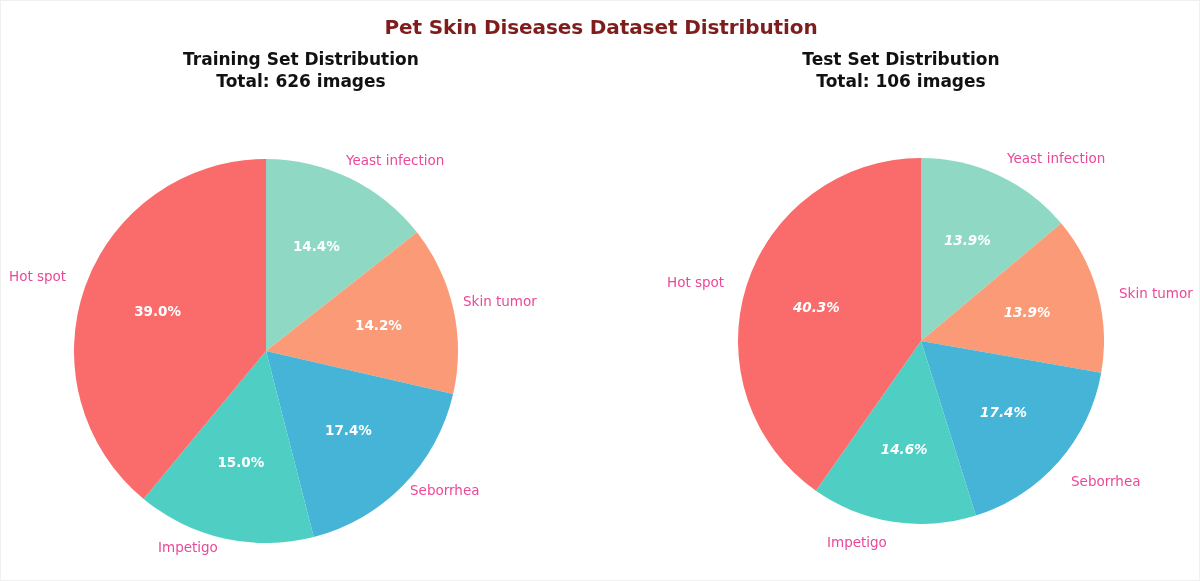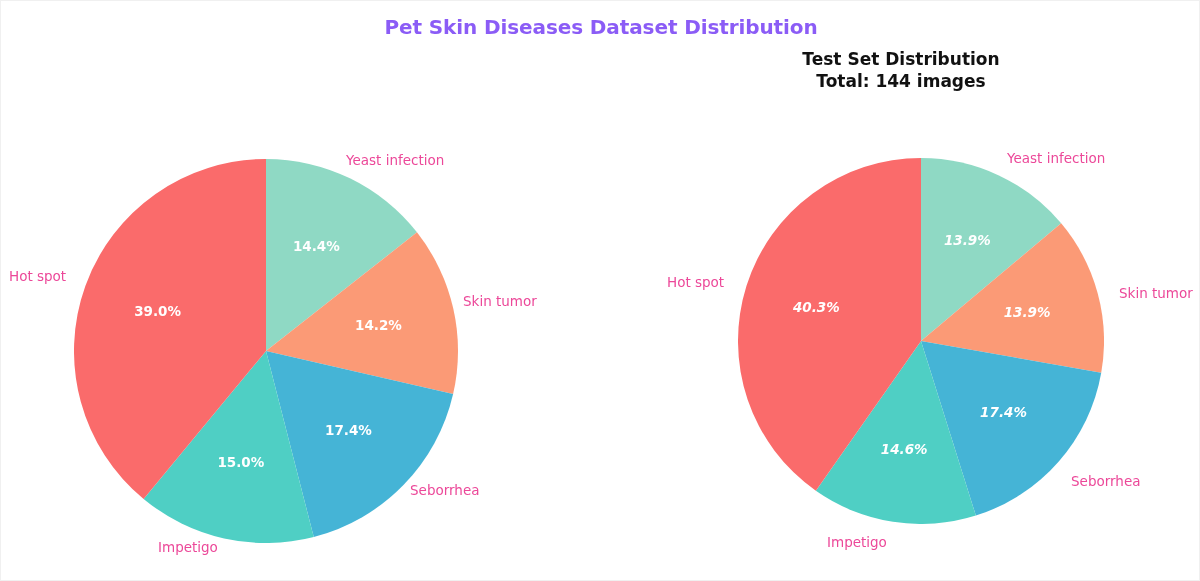--- a/index.html
+++ b/index.html
@@ -20,21 +20,21 @@
     overflow: hidden;
   }
   .suptitle {
     position: absolute;
     top: 14px;
     left: 0;
     width: 1200px;
     text-align: center;
     font-size: 20px;
     font-weight: bold;
-    color: #8b5cf6;
+    color: #7f1d1d;
     letter-spacing: -0.1px;
   }
   .panel {
     position: absolute;
     top: 0;
     height: 581px;
     width: 600px;
   }
   .panel-left  { left: 0; }
   .panel-right { left: 600px; }
@@ -77,20 +77,22 @@
 </style>
 </head>
 <body>
 
 <div class="figure">
 
   <div class="suptitle">Pet Skin Diseases Dataset Distribution</div>
 
   <div class="panel panel-left">
 
+    <div class="panel-title">Training Set Distribution
+Total: 626 images</div>
 
     <div class="pie-wrap left">
       <svg class="pie-svg" viewBox="0 0 384 384">
         <g>
           <path d="M 192 192 L 192.00 0.00 A 192 192 0 0 1 342.97 73.37 Z" fill="#8FD9C4"></path>
           <path d="M 192 192 L 342.97 73.37 A 192 192 0 0 1 379.11 235.06 Z" fill="#FB9A76"></path>
           <path d="M 192 192 L 379.11 235.06 A 192 192 0 0 1 239.75 377.97 Z" fill="#45B4D6"></path>
           <path d="M 192 192 L 239.75 377.97 A 192 192 0 0 1 69.61 339.94 Z" fill="#4FCFC4"></path>
           <path d="M 192 192 L 69.61 339.94 A 192 192 0 0 1 192.00 0.00 Z" fill="#FA6B6B"></path>
         </g>
@@ -107,21 +109,21 @@
     <div class="cat-label" style="left:345px; top:151px;">Yeast infection</div>
     <div class="cat-label" style="left:462px; top:292px;">Skin tumor</div>
     <div class="cat-label" style="left:409px; top:481px;">Seborrhea</div>
     <div class="cat-label" style="left:157px; top:538px;">Impetigo</div>
     <div class="cat-label" style="left:8px; top:267px;">Hot spot</div>
   </div>
 
   <div class="panel panel-right">
 
     <div class="panel-title">Test Set Distribution
-Total: 144 images</div>
+Total: 106 images</div>
 
     <div class="pie-wrap right">
       <svg class="pie-svg" viewBox="0 0 366 366">
         <g>
           <path d="M 183 183 L 183.00 0.00 A 183 183 0 0 1 323.17 65.35 Z" fill="#8FD9C4"></path>
           <path d="M 183 183 L 323.17 65.35 A 183 183 0 0 1 363.23 214.71 Z" fill="#FB9A76"></path>
           <path d="M 183 183 L 363.23 214.71 A 183 183 0 0 1 237.85 357.59 Z" fill="#45B4D6"></path>
           <path d="M 183 183 L 237.85 357.59 A 183 183 0 0 1 77.87 332.79 Z" fill="#4FCFC4"></path>
           <path d="M 183 183 L 77.87 332.79 A 183 183 0 0 1 183.00 0.00 Z" fill="#FA6B6B"></path>
         </g>

